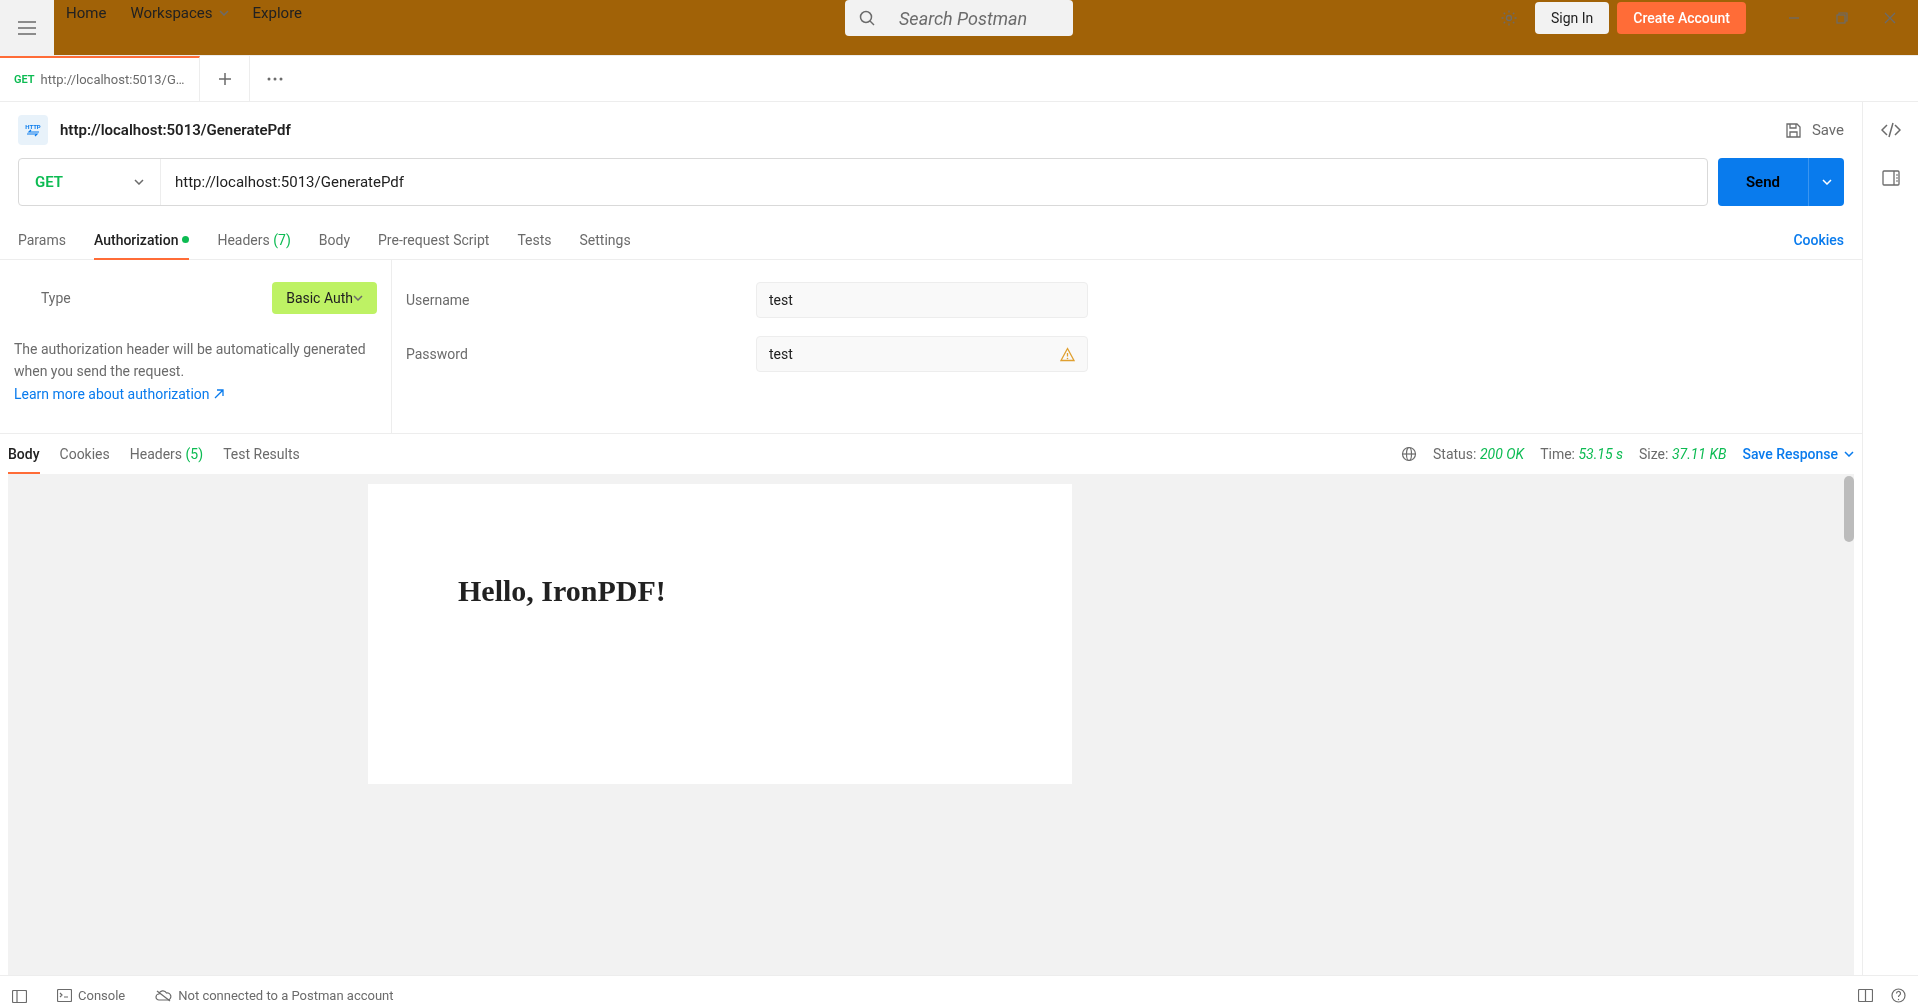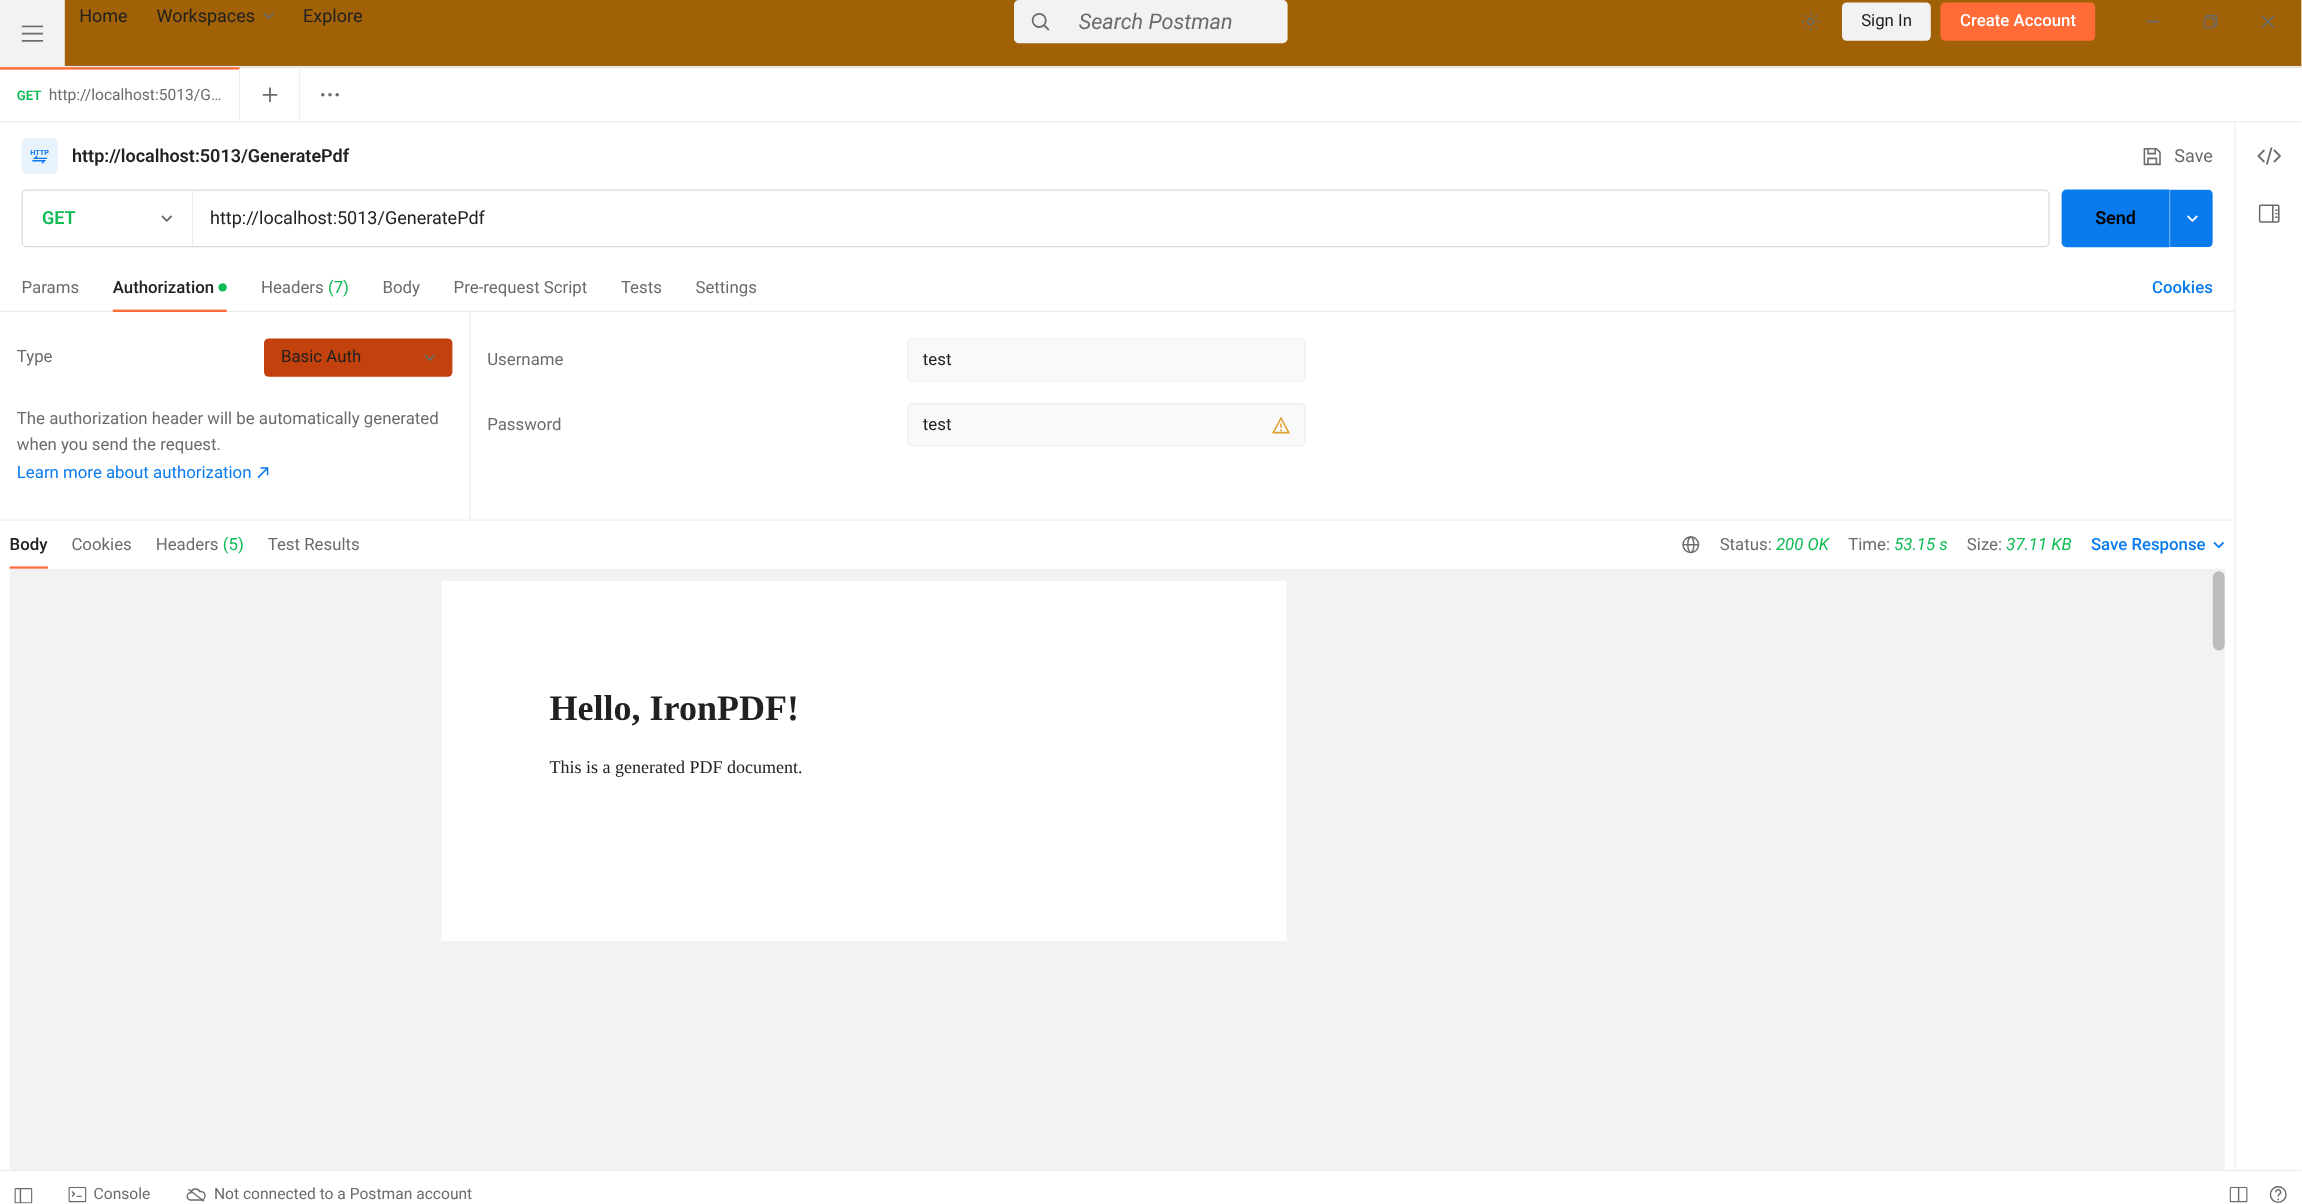--- a/index.html
+++ b/index.html
@@ -54,23 +54,23 @@
 .req-tab { font-size: 14px; color: #6b6b6b; cursor: pointer; height: 100%; display: flex; align-items: center; position: relative; }
 .req-tab.active { color: #212121; font-weight: 500; }
 .req-tab.active::after { content: ''; position: absolute; bottom: -1px; left: 0; right: 0; height: 2px; background: #ff6c37; }
 .headers-count { color: #0cbb52; }
 .dot { width: 7px; height: 7px; background: #0cbb52; border-radius: 50%; margin-left: 4px; }
 .cookies-link { margin-left: auto; color: #097bed; font-weight: 500; cursor: pointer; font-size: 14px; }
 
 
 .auth-panel { display: flex; height: 174px; border-bottom: 1px solid #ededed; }
 .auth-left { width: 392px; border-right: 1px solid #ededed; padding: 22px 14px; }
-.auth-type-row { display: flex; align-items: center; justify-content: space-between; margin-bottom: 24px; }
+.auth-type-row { display: flex; align-items: center; justify-content: space-between; margin-bottom: 24px; margin-left: 27px; }
 .auth-type-label { font-size: 14px; color: #6b6b6b; }
-.auth-type-select { background: #c2410c; border-radius: 4px; padding: 8px 14px; display: flex; align-items: center; gap: 52px; cursor: pointer; font-size: 14px; color: #212121; }
+.auth-type-select { background: #bef264; border-radius: 4px; padding: 8px 14px; display: flex; align-items: center; cursor: pointer; font-size: 14px; color: #212121; }
 .auth-desc { font-size: 14px; color: #6b6b6b; line-height: 1.6; }
 .auth-link { color: #097bed; cursor: pointer; display: inline-flex; align-items: center; gap: 4px; }
 .auth-right { flex: 1; padding: 22px 14px; }
 .auth-field { display: flex; align-items: center; margin-bottom: 18px; }
 .auth-field-label { width: 350px; font-size: 14px; color: #6b6b6b; }
 .auth-field-input { width: 332px; height: 36px; background: #f9f9f9; border: 1px solid #ededed; border-radius: 4px; padding: 0 12px; display: flex; align-items: center; font-size: 14px; position: relative; }
 .warn-icon { position: absolute; right: 12px; color: #e0a030; }
 
 
 .resp-tabs { display: flex; align-items: center; padding: 0 8px 0 8px; height: 40px; gap: 20px; }
@@ -292,21 +292,20 @@
           <svg width="10" height="6" viewBox="0 0 10 6">
               <path fill="none" stroke="#097bed" stroke-width="1.5" d="M1 1l4 4 4-4"></path>
             </svg>
         </div>
       </div>
     </div>
 
     <div class="resp-body">
       <div class="pdf-page">
         <div class="pdf-h1">Hello, IronPDF!</div>
-        <div class="pdf-p">This is a generated PDF document.</div>
       </div>
       <div class="resp-scrollbar"></div>
     </div>
 
   </div>
 
   <div class="right-rail">
     <div>
       <svg width="20" height="16" viewBox="0 0 20 16">
           <path fill="none" stroke="#6b6b6b" stroke-width="1.5" d="M6 3L1 8l5 5M14 3l5 5-5 5M12 1L8 15"></path>

